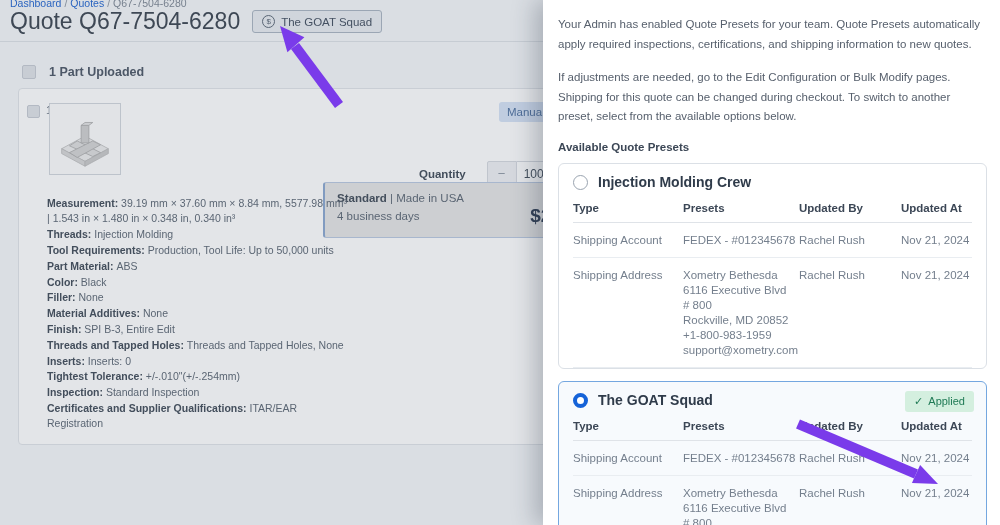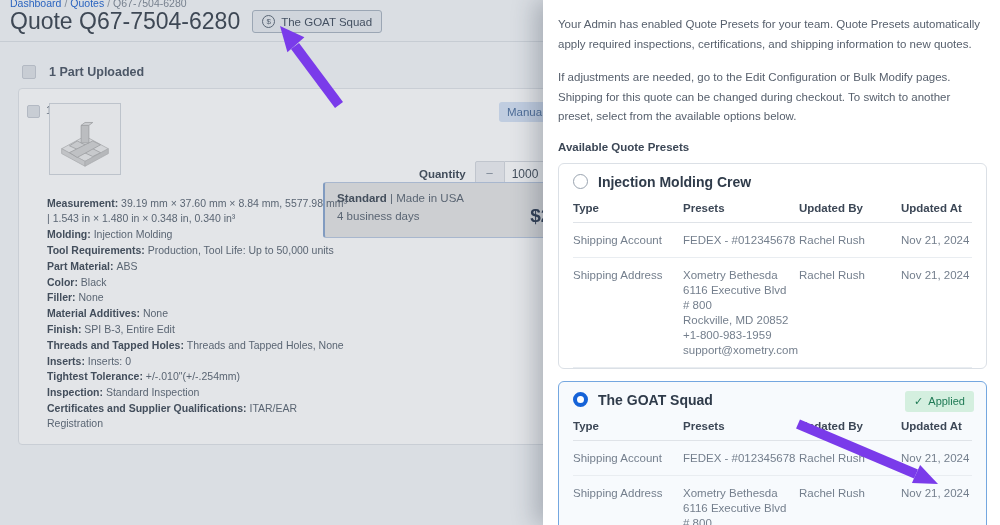--- a/index.html
+++ b/index.html
@@ -30,21 +30,21 @@
     background:#fff; border:1px solid #e0e4e9; border-radius:4px; }
   .row-check { position:absolute; left:8px; top:16px; width:13px; height:13px; }
   .row-num { position:absolute; left:27px; top:15px; font-size:11px; color:#6b7583; }
   .thumb { position:absolute; left:30px; top:14px; width:72px; height:72px; background:#fdfdfd;
     border:1px solid #d2d6dc; }
   .filename-row { position:absolute; left:110px; top:16px; display:flex; gap:8px; align-items:center; }
   .filename { font-size:15.5px; color:#3a4350; }
   .version-badge { background:#e3e6ea; color:#6b7583; font-size:9.5px; padding:2px 4px; border-radius:2px; }
   .manually-badge { position:absolute; left:480px; top:13px; background:#d5e3f6; color:#4c6f9f;
     font-size:11.5px; padding:4px 8px; border-radius:3px; white-space:nowrap; }
-  .qty-row { position:absolute; left:400px; top:72px; display:flex; align-items:center; gap:9px; }
+  .qty-row { position:absolute; left:400px; top:72px; display:flex; align-items:center; gap:21px; }
   .qty-label { font-size:11.5px; font-weight:bold; color:#3f4a57; }
   .qty-minus { width:30px; height:26px; background:#eef0f3; border:1px solid #d5d9df;
     color:#8a94a1; text-align:center; line-height:24px; border-radius:2px 0 0 2px; font-size:13px; }
   .qty-input { width:72px; height:26px; background:#fff; border:1px solid #d5d9df; border-left:none;
     font-size:12px; color:#3f4a57; padding:0 7px; line-height:24px; }
   .price-box { position:absolute; left:304px; top:93px; width:252px; height:56px;
     background:#e5e5e5; border:1px solid #b9c8e0; border-left:2px solid #8aa6cf;
     border-radius:3px; padding:9px 12px; }
   .price-line1 { display:flex; justify-content:space-between; align-items:flex-start; font-size:11.5px; }
   .tier { font-weight:bold; color:#3f4a57; }
@@ -62,21 +62,21 @@
   .dim-overlay { position:absolute; inset:0; background:rgba(86,99,116,0.17); z-index:5; }
 
   
   .modal { position:absolute; left:543px; top:0; width:457px; height:525px; background:#fff;
     z-index:10; box-shadow:-8px 0 22px rgba(40,52,70,0.28); padding:15px 13px 0 15px; }
   .modal-intro { font-size:11.5px; line-height:19.5px; color:#57606d; margin-bottom:14px; }
   .section-label { font-size:11.5px; font-weight:bold; color:#3c4756; margin:3px 0 10px; }
   .preset-card { border:1px solid #dbe0e6; border-radius:6px; padding:10px 14px 0; margin-bottom:12px;
     position:relative; background:#fff; }
   .preset-card.selected { border-color:#74a7e0; background:#f7fafd; }
-  .preset-title-row { display:flex; align-items:flex-start; gap:10px; margin-bottom:8px; }
+  .preset-title-row { display:flex; align-items:flex-end; gap:10px; margin-bottom:8px; }
   .radio { width:15px; height:15px; border-radius:50%; border:1.5px solid #9aa4b0; background:#fff; }
   .radio.on { border:4.5px solid #1663d8; }
   .preset-name { font-size:14px; font-weight:bold; color:#2f3b4a; }
   .applied-badge { position:absolute; right:12px; top:9px; background:#d4efdf; color:#1f7a55;
     font-size:11px; padding:4px 9px; border-radius:3px; display:flex; gap:5px; align-items:center; }
   .ptable { display:grid; grid-template-columns:110px 116px 102px auto; }
   .pt-head { font-size:11.5px; font-weight:bold; color:#3c4756; padding:4px 0 8px;
     border-bottom:1px solid #dfe3e8; }
   .pt-cell { font-size:11.5px; color:#747f8d; padding:10px 0 9px; border-bottom:1px solid #e9edf1;
     line-height:15px; }
@@ -145,21 +145,21 @@
         <span class="unit-price">$0</span>
       </div>
       <div class="price-line2">
         <span class="lead">4 business days</span>
         <span class="total">$20</span>
       </div>
     </div>
 
     <div class="part-specs">
         <div class="spec"><span class="spec-label">Measurement: </span><span class="spec-value">39.19 mm × 37.60 mm × 8.84 mm, 5577.98 mm³  |  1.543 in × 1.480 in × 0.348 in, 0.340 in³</span></div>
-        <div class="spec"><span class="spec-label">Molding: </span><span class="spec-value">Injection Molding</span></div>
+        <div class="spec"><span class="spec-label">Threads: </span><span class="spec-value">Injection Molding</span></div>
         <div class="spec"><span class="spec-label">Tool Requirements: </span><span class="spec-value">Production, Tool Life: Up to 50,000 units</span></div>
         <div class="spec"><span class="spec-label">Part Material: </span><span class="spec-value">ABS</span></div>
         <div class="spec"><span class="spec-label">Color: </span><span class="spec-value">Black</span></div>
         <div class="spec"><span class="spec-label">Filler: </span><span class="spec-value">None</span></div>
         <div class="spec"><span class="spec-label">Material Additives: </span><span class="spec-value">None</span></div>
         <div class="spec"><span class="spec-label">Finish: </span><span class="spec-value">SPI B-3, Entire Edit</span></div>
         <div class="spec"><span class="spec-label">Threads and Tapped Holes: </span><span class="spec-value">Threads and Tapped Holes, None</span></div>
         <div class="spec"><span class="spec-label">Inserts: </span><span class="spec-value">Inserts: 0</span></div>
         <div class="spec"><span class="spec-label">Tightest Tolerance: </span><span class="spec-value">+/-.010"(+/-.254mm)</span></div>
         <div class="spec"><span class="spec-label">Inspection: </span><span class="spec-value">Standard Inspection</span></div>

